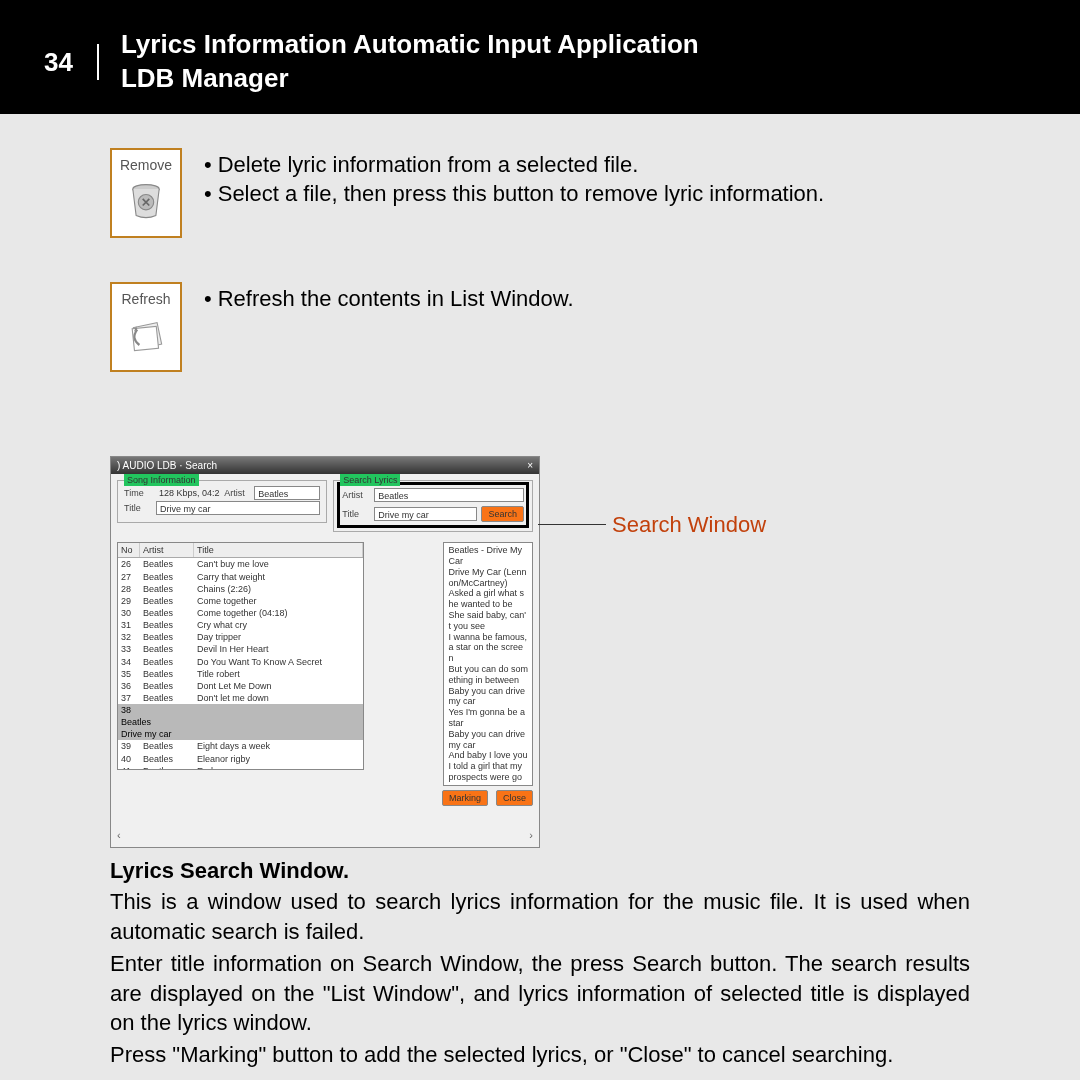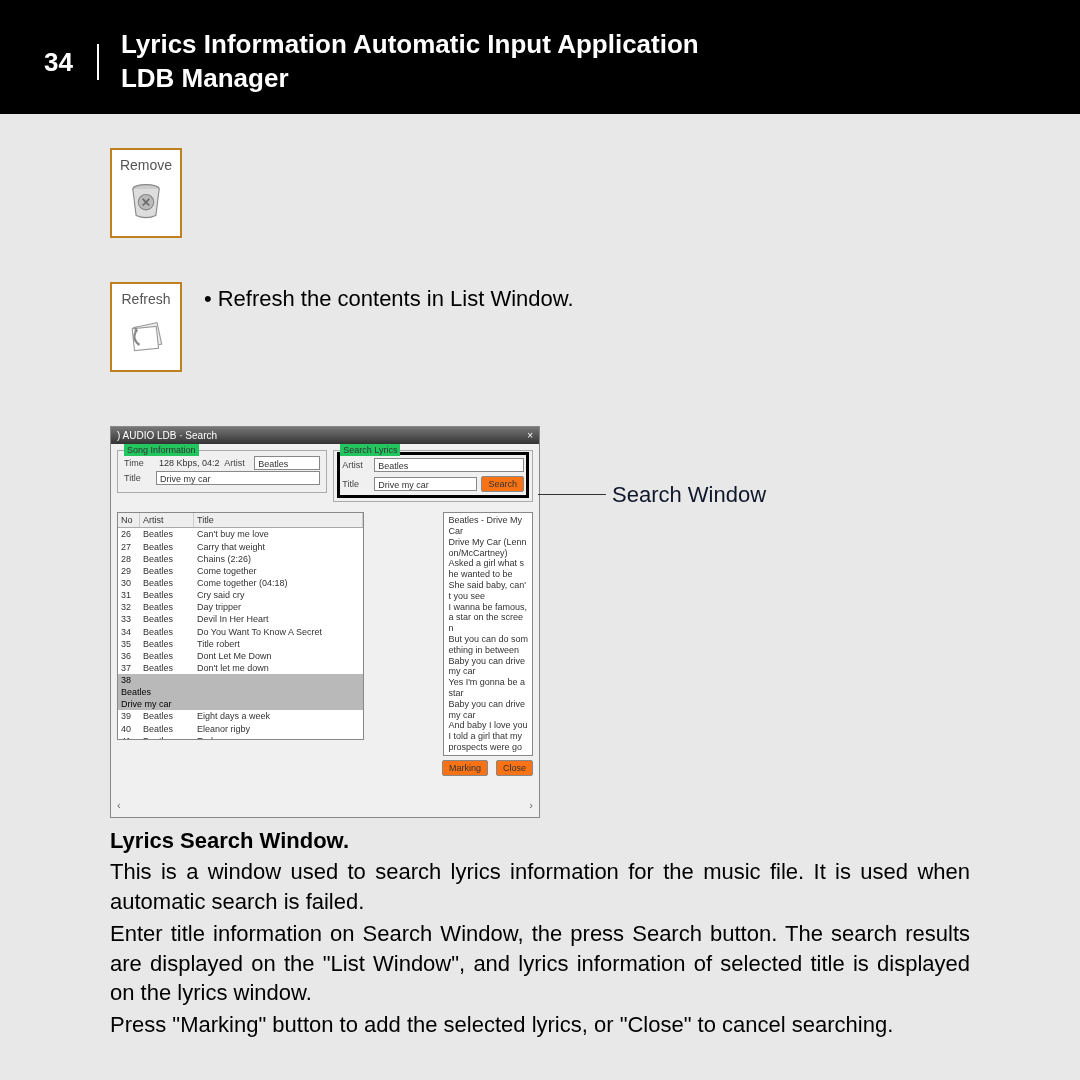--- a/index.html
+++ b/index.html
@@ -11,21 +11,21 @@
   .header-titles .line1 { font-size: 26px; font-weight: bold; }
   .header-titles .line2 { font-size: 26px; font-weight: bold; }
   .content { padding: 34px 110px 0 110px; color: #000; font-size: 22px; line-height: 1.35; }
   .row { display: flex; align-items: flex-start; margin-bottom: 44px; }
   .btn-box { width: 72px; height: 90px; border: 2px solid #c08020; background: #fff; display: flex; flex-direction: column; align-items: center; justify-content: flex-start; padding-top: 6px; margin-right: 22px; flex-shrink: 0; }
   .btn-box .lbl { font-size: 14px; color: #555; margin-bottom: 4px; }
   .btn-box svg { width: 44px; height: 44px; }
   .bullets { padding-top: 2px; }
   .bullets .b { display: flex; }
   .bullets .b::before { content: "• "; padding-right: 6px; }
-  .screenshot-wrap { display: flex; align-items: flex-start; margin-top: 54px; }
+  .screenshot-wrap { display: flex; align-items: flex-start; margin-top: 84px; }
   .dlg { width: 430px; font-size: 9px; color: #333; background: #f0f0f0; border: 1px solid #888; }
   .dlg-title { background: linear-gradient(#777,#333); color: #fff; padding: 2px 6px; font-size: 10px; display: flex; justify-content: space-between; }
   .dlg-body { padding: 6px; display: flex; gap: 6px; }
   .panel-left { flex: 1; }
   .panel-right { flex: 0.95; }
   .fieldset { border: 1px solid #aaa; padding: 4px 6px 6px 6px; margin-bottom: 4px; position: relative; }
   .fieldset .legend { position: absolute; top: -7px; left: 6px; background: #22c55e; padding: 0 3px; font-size: 9px; }
   .frow { display: flex; align-items: center; margin: 1px 0; gap: 4px; font-size: 9px; }
   .frow .fl { width: 28px; color: #444; }
   .frow .fv { background: #fff; border: 1px solid #888; flex: 1; padding: 1px 3px; height: 14px; line-height: 12px; overflow: hidden; white-space: nowrap; }
@@ -41,21 +41,21 @@
   .lr.sel { background: #b9b9b9; color: #000; flex-direction: column; }
   .c-no { width: 22px; }
   .c-art { width: 54px; }
   .c-tit { flex: 1; }
   .lyrics-col { flex: 1; display: flex; flex-direction: column; align-items: flex-end; }
   .lyrics-box { border: 1px solid #888; background: #fff; flex: 1; font-size: 9px; padding: 2px 4px; height: 210px; overflow: hidden; line-height: 1.2; }
   .lyrics-btns { display: flex; gap: 8px; justify-content: center; padding: 4px 0 16px 0; }
   .dlg-scroll { display: flex; justify-content: space-between; padding: 0 6px 4px 6px; font-size: 11px; color: #666; }
   .callout { display: flex; align-items: center; margin-left: -2px; margin-top: 54px; }
   .callout-line { width: 68px; height: 0; border-top: 1.5px solid #333; }
-  .callout-text { font-size: 22px; color: #0f172a; padding-left: 6px; }
+  .callout-text { font-size: 22px; color: #c2410c; padding-left: 6px; }
   .sect-title { font-weight: bold; font-size: 22px; margin-top: 8px; }
   .para { font-size: 22px; margin-top: 2px; text-align: justify; text-justify: inter-word; }
 </style>
 </head>
 <body>
 
 <div class="page">
 
   <div class="header-bar">
     <div class="page-num">34</div>
@@ -69,20 +69,28 @@
 
     <div class="row">
       <div class="btn-box">
         <div class="lbl">Remove</div>
         <svg viewBox="0 0 40 40">
           <ellipse cx="20" cy="10" rx="12" ry="4" fill="#ccc" stroke="#888"></ellipse>
           <path d="M8 10 L11 34 Q20 38 29 34 L32 10" fill="#ddd" stroke="#888"></path>
           <circle cx="20" cy="22" r="7" fill="#bbb" stroke="#888"></circle>
           <path d="M17 19 L23 25 M23 19 L17 25" stroke="#666" stroke-width="1.5"></path>
         </svg>
+      </div>
+      <div class="bullets">
+        <div class="b">
+            <span>Delete lyric information from a selected file.</span>
+          </div>
+        <div class="b">
+            <span>Select a file, then press this button to remove lyric information.</span>
+          </div>
       </div>
     </div>
 
     <div class="row">
       <div class="btn-box">
         <div class="lbl">Refresh</div>
         <svg viewBox="0 0 40 40">
           <rect x="10" y="12" width="22" height="20" fill="#eee" stroke="#999" transform="rotate(-12 20 20)"></rect>
           <rect x="8" y="14" width="22" height="20" fill="#fff" stroke="#999" transform="rotate(-6 20 20)"></rect>
           <path d="M14 30 Q6 24 12 16" fill="none" stroke="#888" stroke-width="2"></path>
@@ -164,21 +172,21 @@
                   <div class="c-tit">Come together</div>
                 </div>
                 <div class="lr">
                   <div class="c-no">30</div>
                   <div class="c-art">Beatles</div>
                   <div class="c-tit">Come together (04:18)</div>
                 </div>
                 <div class="lr">
                   <div class="c-no">31</div>
                   <div class="c-art">Beatles</div>
-                  <div class="c-tit">Cry said cry</div>
+                  <div class="c-tit">Cry what cry</div>
                 </div>
                 <div class="lr">
                   <div class="c-no">32</div>
                   <div class="c-art">Beatles</div>
                   <div class="c-tit">Day tripper</div>
                 </div>
                 <div class="lr">
                   <div class="c-no">33</div>
                   <div class="c-art">Beatles</div>
                   <div class="c-tit">Devil In Her Heart</div>

